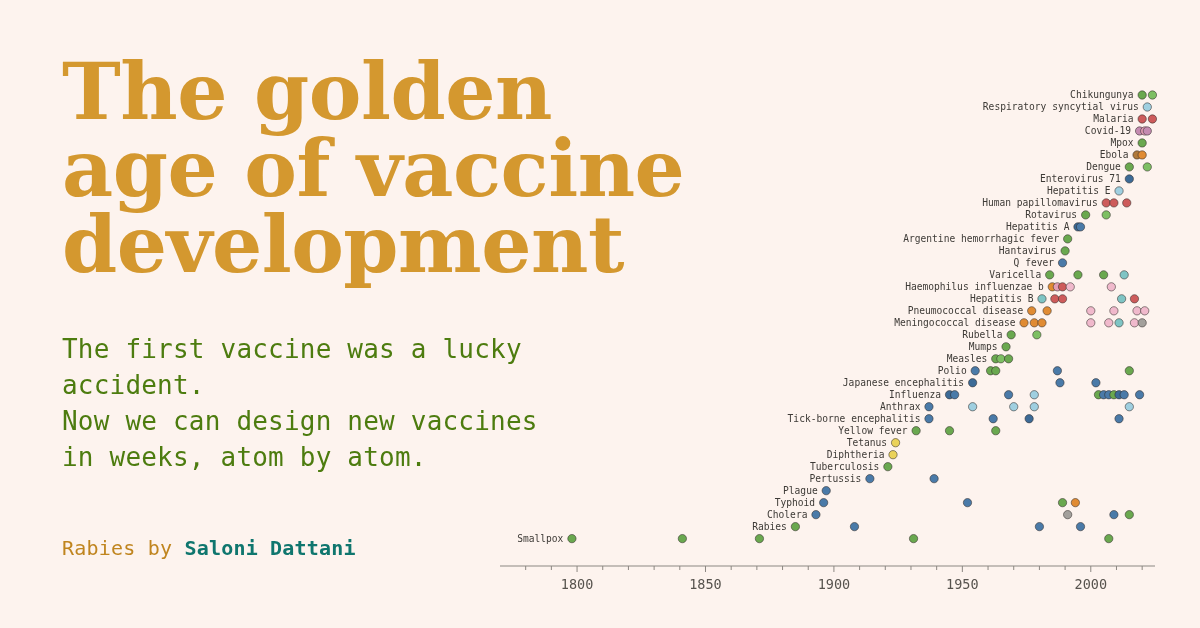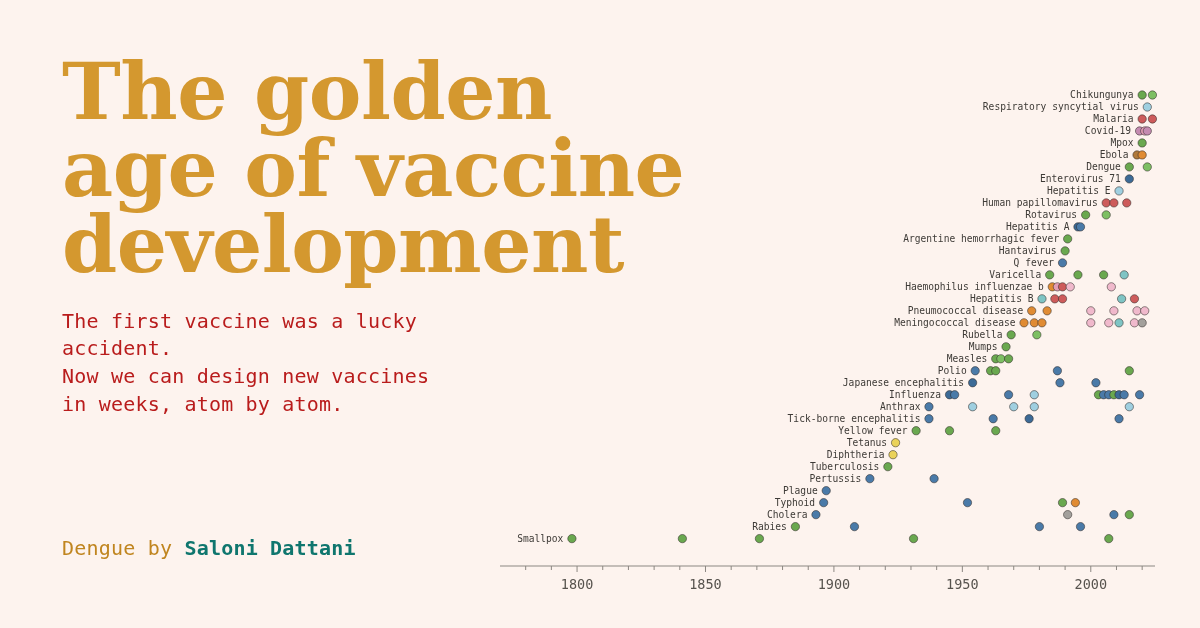--- a/index.html
+++ b/index.html
@@ -18,24 +18,24 @@
     font-family:"DejaVu Serif", serif;
     font-weight:700;
     color:#d4982f;
     font-size:79px;
     line-height:0.97;
     letter-spacing:-0.5px;
     margin:0;
     white-space:pre-line;
   }
   .deck{
-    margin-top:24px;
-    font-family:"DejaVu Sans Mono", monospace;
-    color:#b91c1c;
-    font-size:20px;
+    margin-top:48px;
+    font-family:"DejaVu Sans Mono", monospace;
+    color:#4d7c0f;
+    font-size:26px;
     line-height:1.38;
     white-space:pre-line;
     letter-spacing:0.2px;
   }
   .byline{
     position:absolute;left:62px;top:536px;
     font-family:"DejaVu Sans Mono", monospace;
     font-size:20px;color:#c0851f;letter-spacing:0.2px;
   }
   .byline b{color:#0f766e;font-weight:700;}
@@ -67,21 +67,21 @@
     <h1 class="headline">The golden
 age of vaccine
 development</h1>
     <div class="deck">The first vaccine was a lucky
 accident.
 Now we can design new vaccines
 in weeks, atom by atom.</div>
   </div>
 
   <div class="byline">
-    <span>Dengue by </span><b>Saloni Dattani</b>
+    <span>Rabies by </span><b>Saloni Dattani</b>
   </div>
 
   <div class="chart">
     <svg id="chart-svg" width="1200" height="628" xmlns="http://www.w3.org/2000/svg">
         <text x="1133.656862745098" y="91.4" text-anchor="end" class="rowlabel">Chikungunya</text>
         <circle cx="1142.156862745098" cy="88" r="4.15" fill="#6aa84f" class="dot"></circle>
         <circle cx="1152.4313725490197" cy="88" r="4.15" fill="#7dbf63" class="dot"></circle>
         <text x="1138.7941176470588" y="103.39" text-anchor="end" class="rowlabel">Respiratory syncytial virus</text>
         <circle cx="1147.2941176470588" cy="99.99" r="4.15" fill="#9fcfe0" class="dot"></circle>
         <text x="1133.656862745098" y="115.38000000000001" text-anchor="end" class="rowlabel">Malaria</text>

